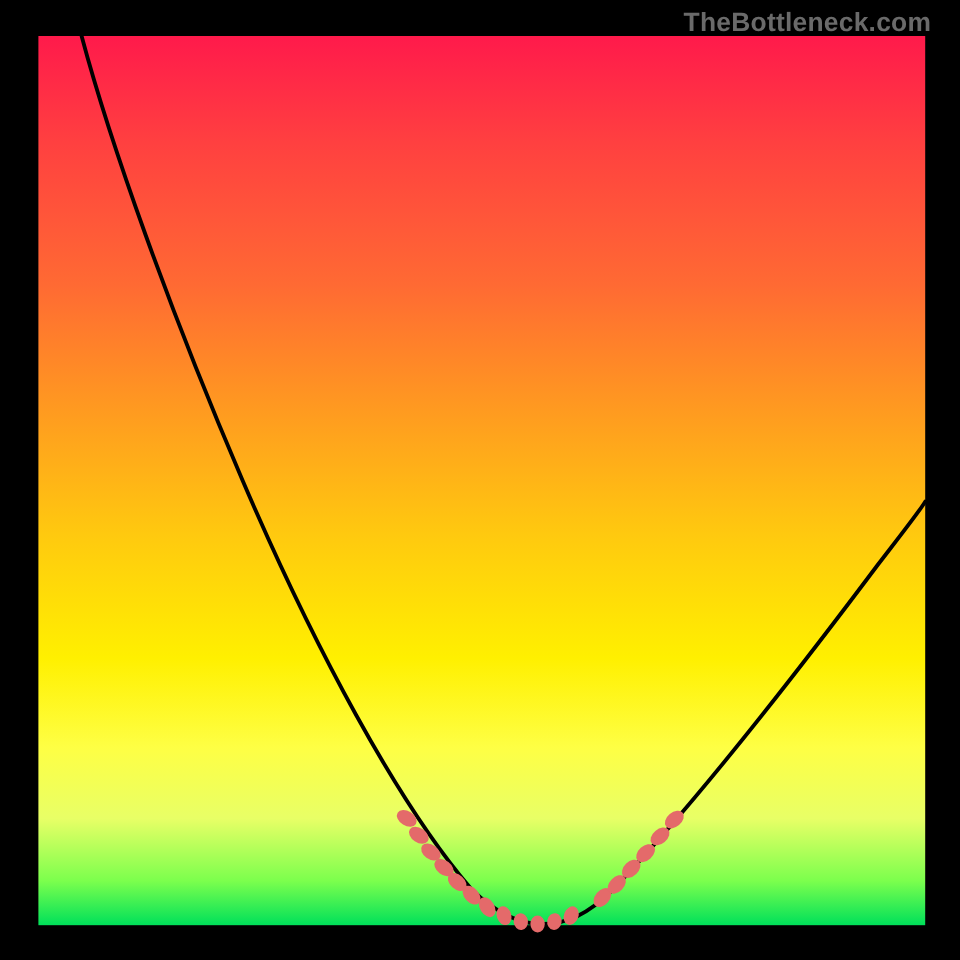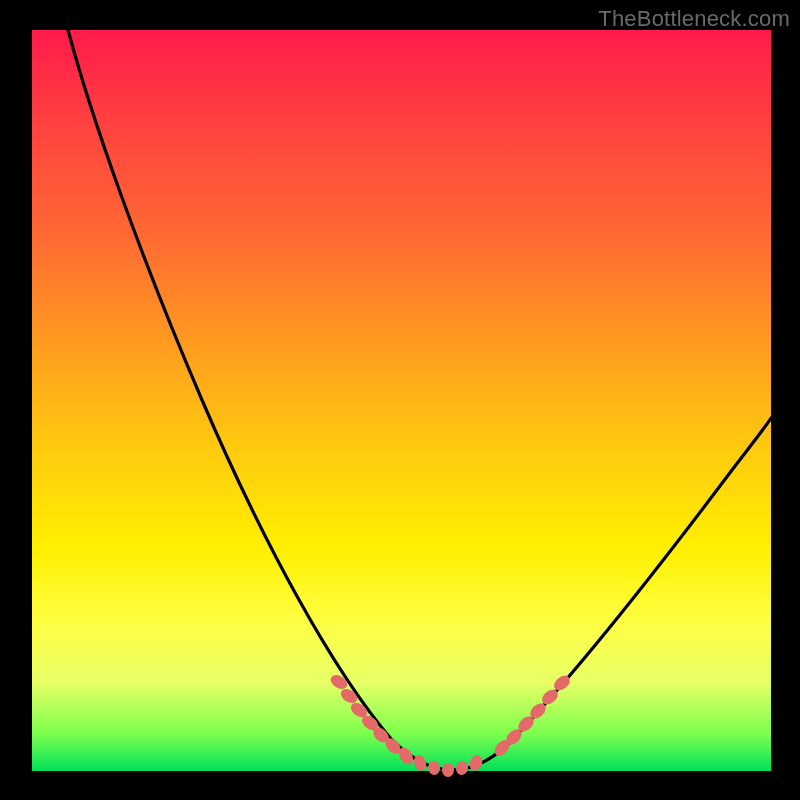--- a/index.html
+++ b/index.html
@@ -34,24 +34,24 @@
       #ffc90f 56%,
       #fff000 70%,
       #feff44 80%,
       #e8ff66 88%,
       #7cff4d 95%,
       #00e05a 100%);
   }
   .watermark {
     position: absolute;
     top: 6px;
-    right: 10px;
+    right: 24px;
     color: #6a6a6a;
     font-size: 22px;
-    font-weight: 400;
+    font-weight: 700;
     letter-spacing: 0.2px;
     user-select: none;
     text-align: right;
   }
   svg.curve {
     position: absolute;
     left: 0;
     top: 0;
     width: 739px;
     height: 741px;

